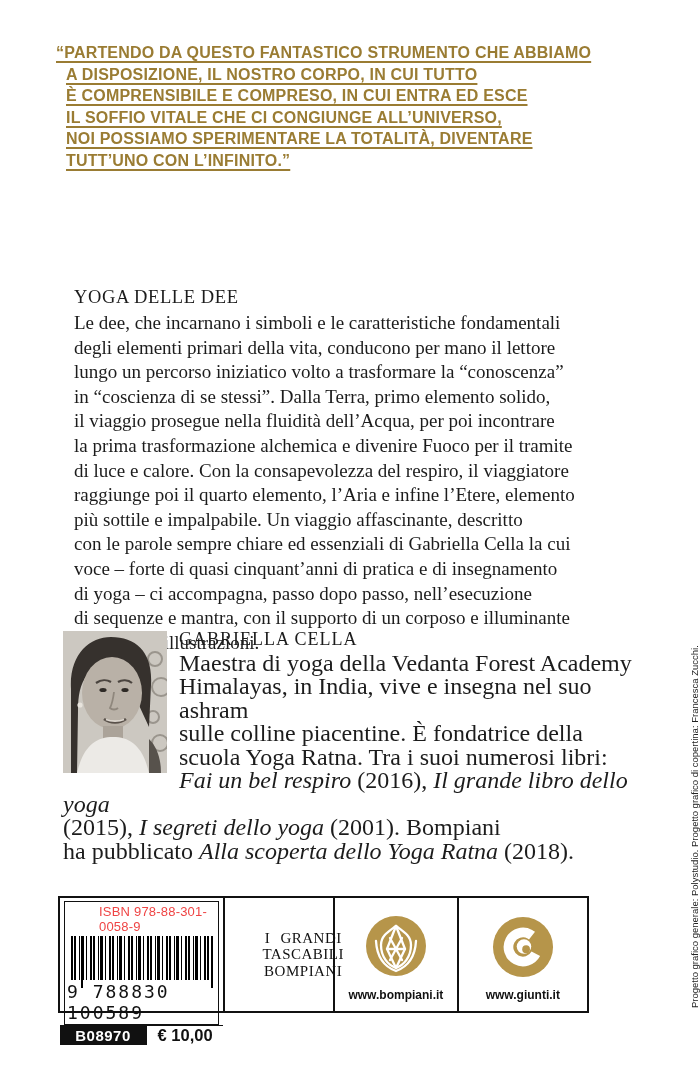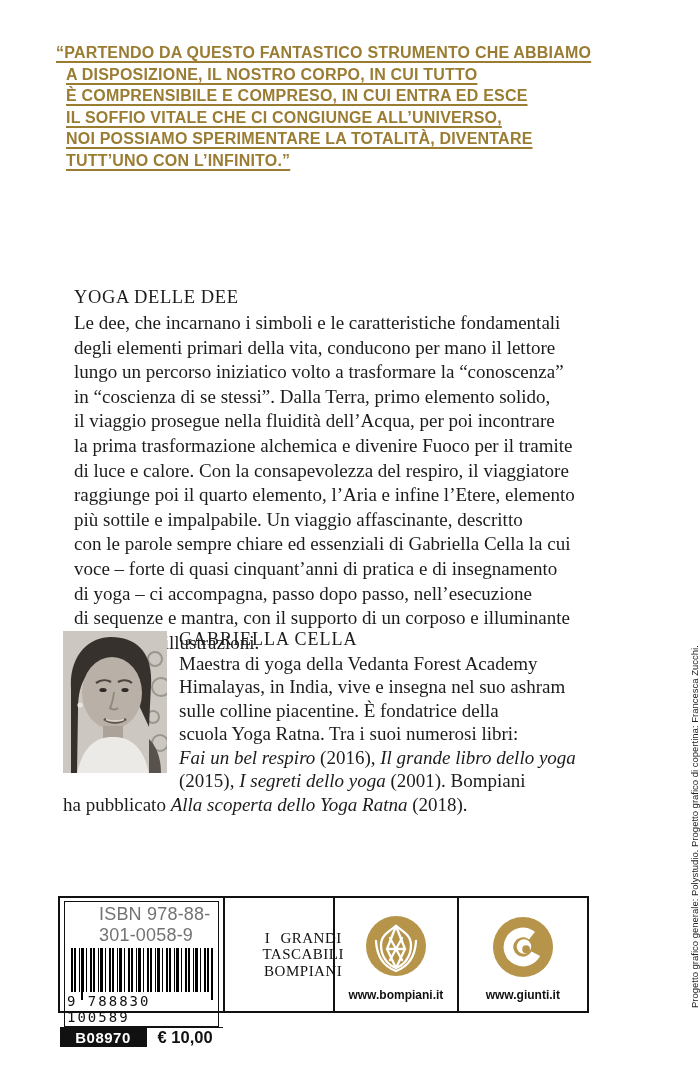--- a/index.html
+++ b/index.html
@@ -16,38 +16,38 @@
 
   
   .synopsis{position:absolute;left:74px;top:285px;width:600px;}
   .synopsis-title{font-size:18.5px;line-height:25px;letter-spacing:.6px;}
   .synopsis-body{font-size:19px;line-height:24.6px;white-space:pre-line;margin-top:1px;}
 
   
   .author{position:absolute;left:63px;top:628px;width:590px;}
   .photo{float:left;width:104px;height:142px;margin:3px 12px 2px 0;}
   .author-name{font-size:18px;line-height:23.5px;letter-spacing:1px;}
-  .author-bio{font-size:19px;line-height:23.5px;white-space:pre-line;}
+  .author-bio{font-size:24px;line-height:23.5px;white-space:pre-line;}
   .author-bio .it{font-style:italic;}
 
   
   .footer{position:absolute;left:58px;top:896px;width:531px;height:117px;
           display:flex;border:2px solid #111;box-sizing:border-box;background:#fff;
           font-family:"Liberation Sans",sans-serif;}
   .cell{box-sizing:border-box;height:100%;}
   .cell + .cell{border-left:2px solid #111;}
   .c1{width:164px;display:flex;flex-direction:column;}
   .isbn-box{margin:3px 4px 0 4px;border:1.5px solid #111;flex:1;
             display:flex;flex-direction:column;align-items:center;padding:1px 2px;}
-  .isbn-label{font-size:18px;letter-spacing:.2px;color:#737373;margin-top:1px;padding-left:32px;}
+  .isbn-label{font-size:13px;letter-spacing:.2px;color:#ef4444;margin-top:1px;padding-left:32px;}
   .bars{position:relative;width:142px;height:44px;margin-top:2px;
         background:repeating-linear-gradient(90deg,#000 0 2px,#fff 2px 3px,#000 3px 5px,#fff 5px 8px,#000 8px 9px,#fff 9px 10px,#000 10px 13px,#fff 13px 15px,#000 15px 16px,#fff 16px 19px);}
   .bars::before,.bars::after{content:"";position:absolute;top:0;width:2px;height:52px;background:#000;}
   .bars::before{left:10px;} .bars::after{right:0;}
-  .digits{font-family:"DejaVu Sans Mono",monospace;font-size:14px;letter-spacing:2px;color:#111;margin-top:1px;}
+  .digits{font-family:"DejaVu Sans Mono",monospace;font-size:18px;letter-spacing:2px;color:#111;margin-top:1px;}
   .code-row{height:30px;display:flex;border-top:1.5px solid #111;}
   .code-black{width:86px;background:#111;color:#fff;font-weight:bold;font-size:15px;
               display:flex;align-items:center;justify-content:center;letter-spacing:.5px;}
   .price{flex:1;display:flex;align-items:center;justify-content:center;
          font-weight:bold;font-size:16.5px;color:#111;border-left:1.5px solid #111;}
   .c2{width:110px;display:flex;align-items:center;justify-content:center;padding-left:48px;}
   .series{font-family:"Liberation Serif",serif;font-size:15px;line-height:16.5px;
           letter-spacing:.5px;word-spacing:6px;text-align:center;white-space:pre-line;color:#111;}
   .c3{width:124px;} .c4{width:131px;}
   .logo-cell{display:flex;flex-direction:column;align-items:center;text-align:center;}

